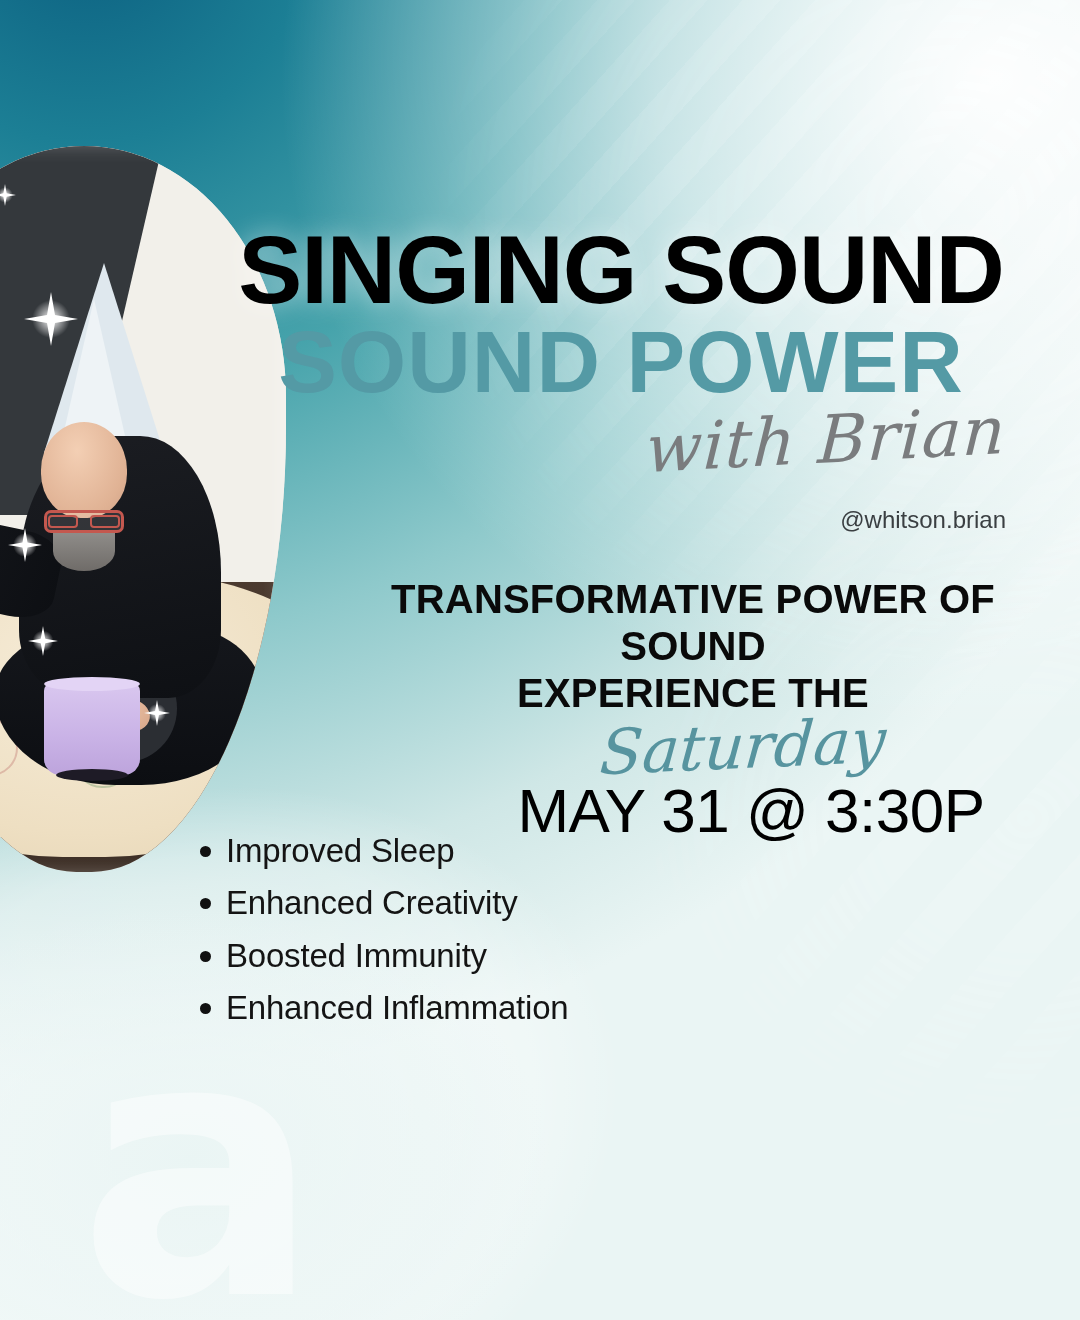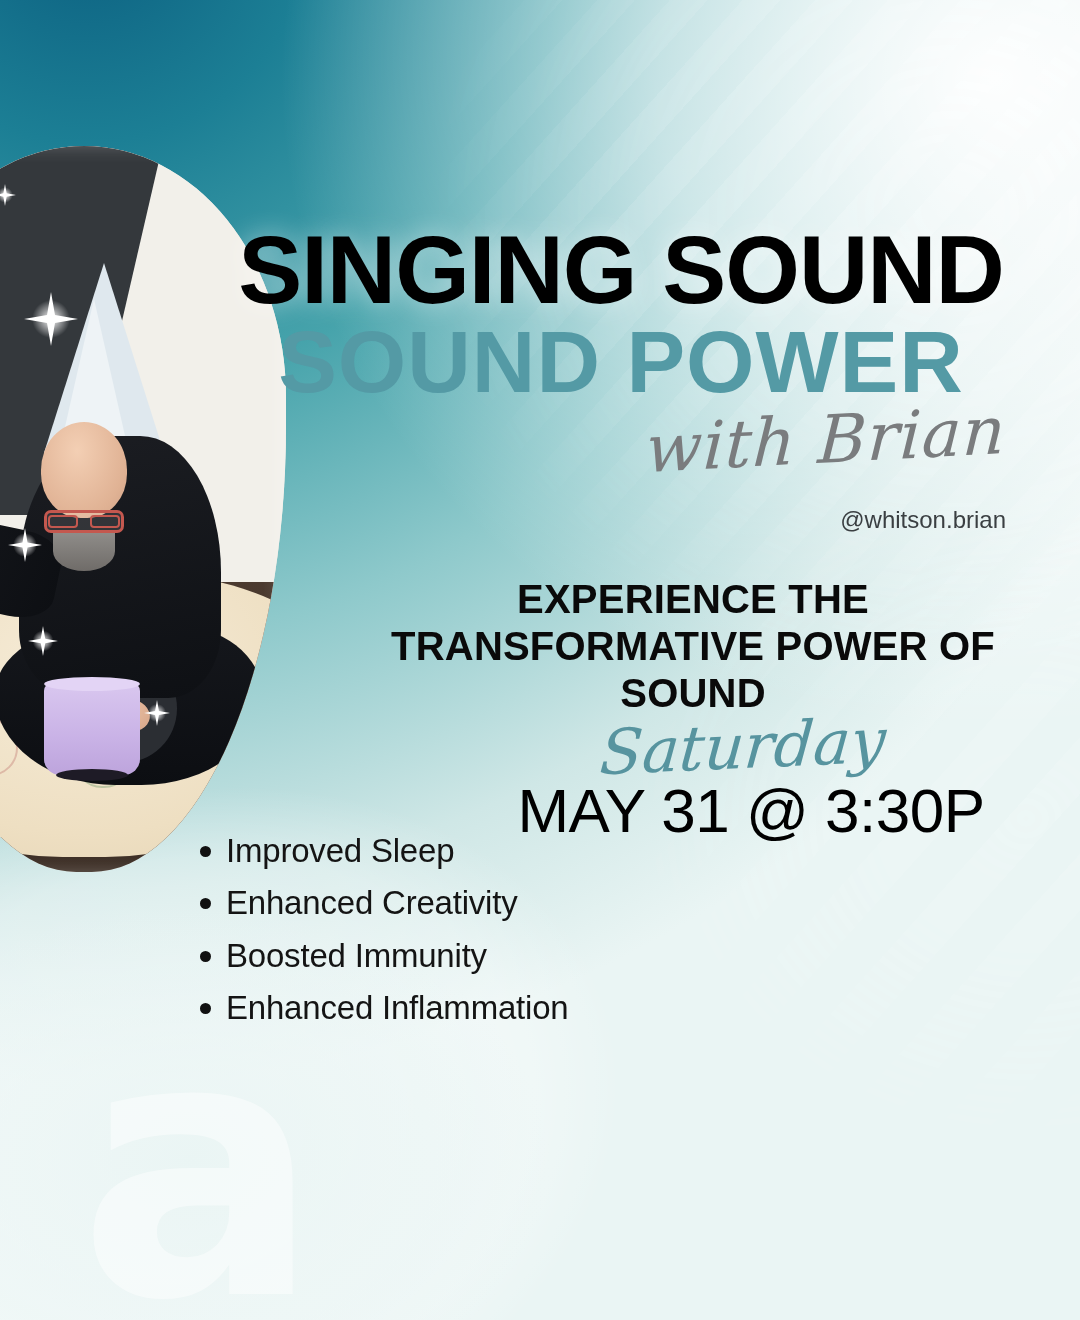--- a/index.html
+++ b/index.html
@@ -288,22 +288,22 @@
       </div>
     </div>
   </div>
 
   <div class="title1">SINGING SOUND</div>
   <div class="title2">SOUND POWER</div>
   <div class="script-brian">with Brian</div>
   <div class="handle">@whitson.brian</div>
 
   <div class="tagline">
+    <div>TRANSFORMATIVE POWER OF SOUND</div>
     <div>EXPERIENCE THE</div>
-    <div>TRANSFORMATIVE POWER OF SOUND</div>
   </div>
 
   <div class="script-sat">Saturday</div>
   <div class="date">MAY 31 @ 3:30P</div>
 
   <ul class="benefits">
     <li>Improved Sleep</li>
     <li>Enhanced Creativity</li>
     <li>Boosted Immunity</li>
     <li>Enhanced Inflammation</li>

